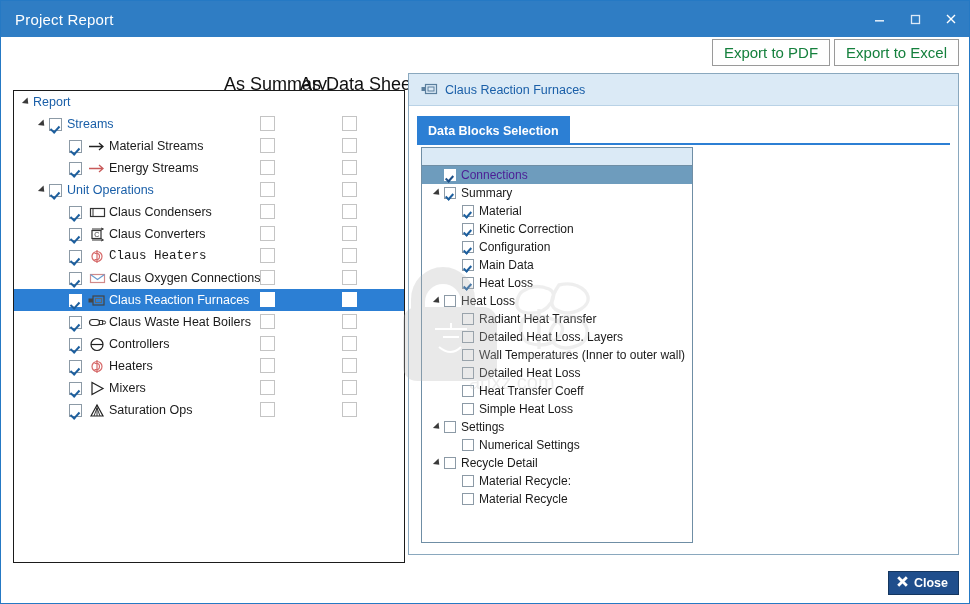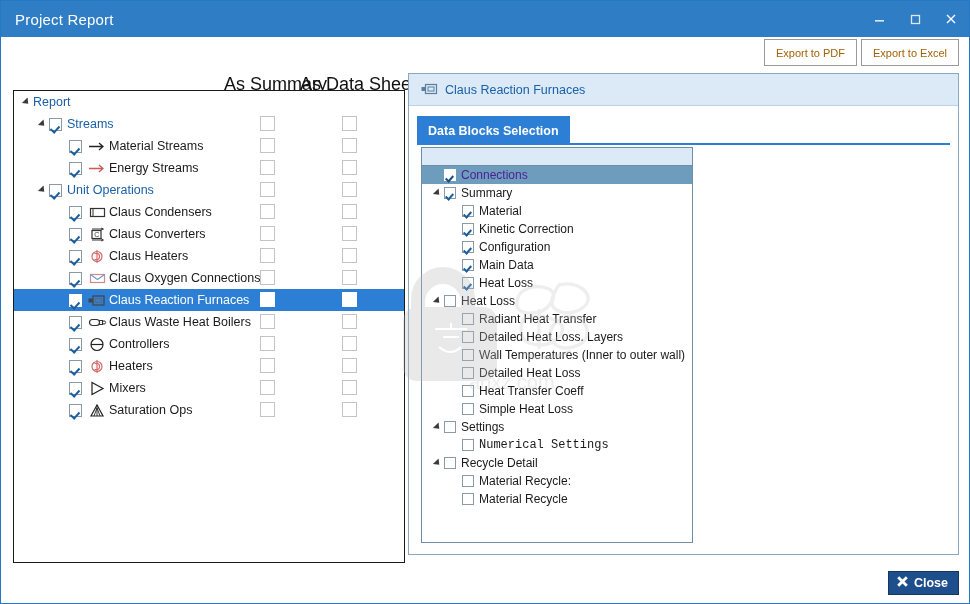--- a/index.html
+++ b/index.html
@@ -44,22 +44,22 @@
   
   #exportbar {
     position: absolute; right: 10px; top: 38px;
     display: flex; gap: 4px;
   }
   .ebtn {
     height: 27px;
     padding: 8px 11px;
     background: #ffffff;
     border: 1px solid #9a9a9a;
-    font-size: 11px;
-    color: #a16207;
+    font-size: 15px;
+    color: #15803d;
     display: flex; align-items: center;
     white-space: nowrap;
     cursor: default;
   }
 
   
   .colhdr {
     position: absolute;
     font-size: 18px;
     color: #111111;
@@ -378,21 +378,21 @@
               <rect x="4" y="3.5" width="9" height="8" fill="none" stroke="#333" stroke-width="1.2"></rect>
               <text x="6.3" y="10" font-size="7" font-family="sans-serif" fill="#333">C</text>
               <path d="M4 2 H15 M4 13 H15" stroke="#333" stroke-width="1"></path>
               <path d="M13 1 L15.5 2 L13 3 M13 11.5 L15.5 13 L13 14" stroke="#333" stroke-width=".9" fill="none"></path>
             </svg>
           </div>
           <span class="lbl">Claus Converters</span>
           <div class="colcbx c1"></div>
           <div class="colcbx c2"></div>
         </div>
-        <div class="trow" style="padding-left: 42px;">
+        <div class="trow" style="padding-left: 42px; font-family: Liberation Mono, monospace;">
           <div class="expander empty"></div>
           <div class="cbx on"></div>
           <div class="ticon">
             <svg width="19" height="15" viewBox="0 0 19 15">
               <circle cx="9" cy="7.5" r="5" fill="none" stroke="#d66a6a" stroke-width="1.2"></circle>
               <path d="M9 1 V14" stroke="#d66a6a" stroke-width="1.2"></path>
               <path d="M6.5 4.5 q5 -1 5 3 q0 4 -5 3" stroke="#d66a6a" stroke-width="1.2" fill="none"></path>
             </svg>
           </div>
           <span class="lbl">Claus Heaters</span>
@@ -588,21 +588,21 @@
             <div class="bcbx"></div>
             <span class="blbl">Simple Heat Loss</span>
           </div>
           <div class="brow" style="padding-left: 8px;">
             <div class="bexp">
               <span class="tri"></span>
             </div>
             <div class="bcbx"></div>
             <span class="blbl">Settings</span>
           </div>
-          <div class="brow" style="padding-left: 26px; font-family: Liberation Mono, monospace;">
+          <div class="brow" style="padding-left: 26px;">
             <div class="bexp empty"></div>
             <div class="bcbx"></div>
             <span class="blbl">Numerical Settings</span>
           </div>
           <div class="brow" style="padding-left: 8px;">
             <div class="bexp">
               <span class="tri"></span>
             </div>
             <div class="bcbx"></div>
             <span class="blbl">Recycle Detail</span>

